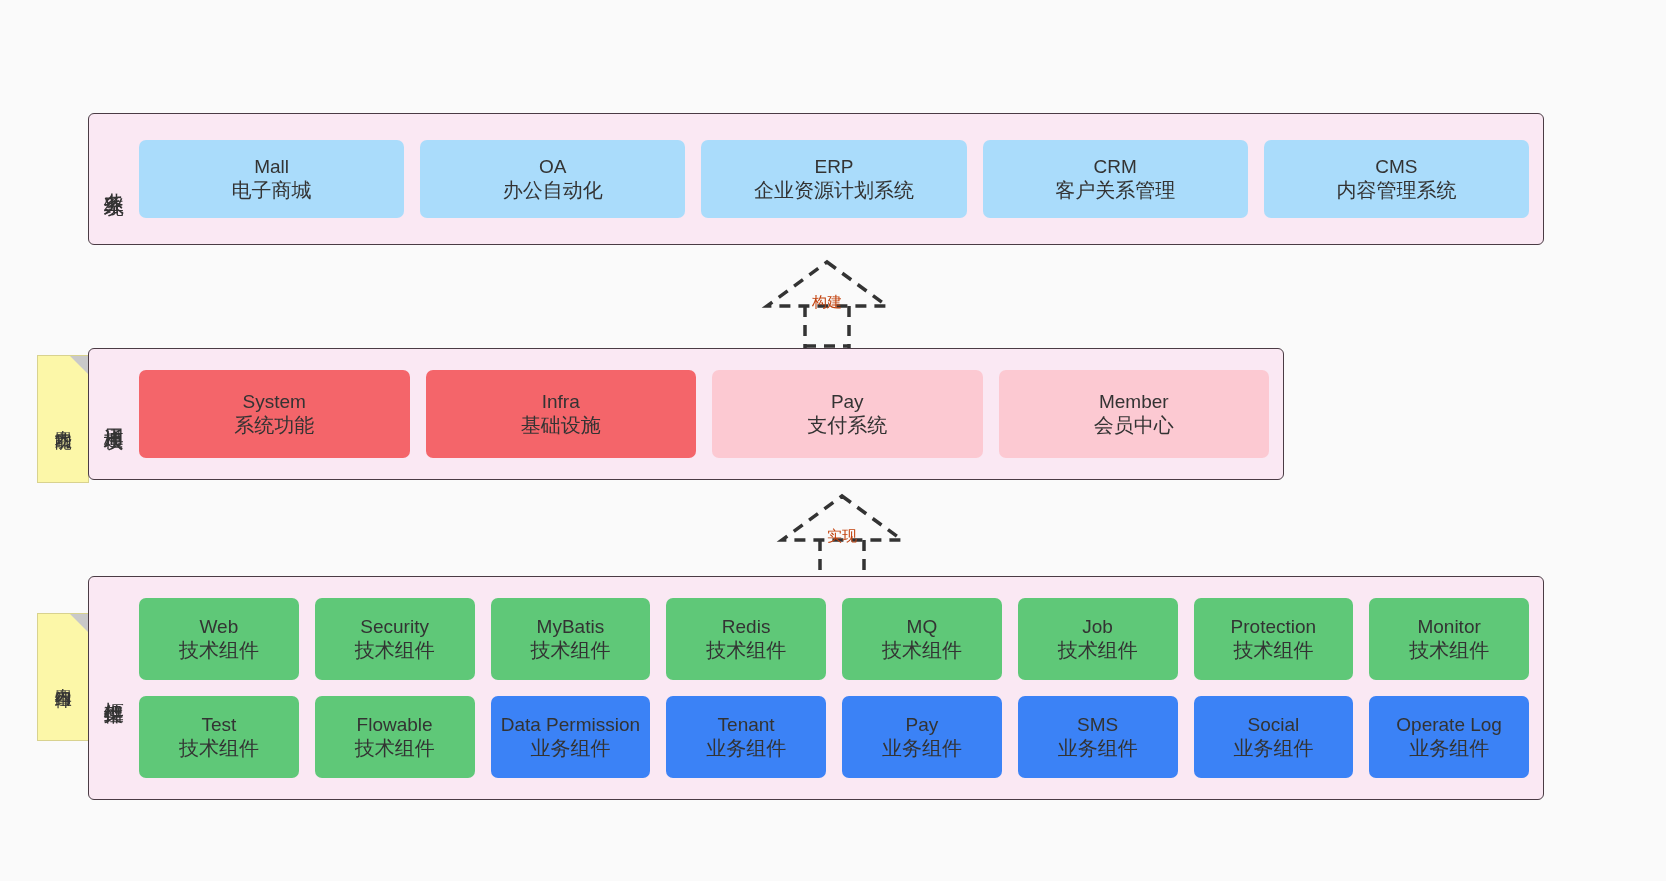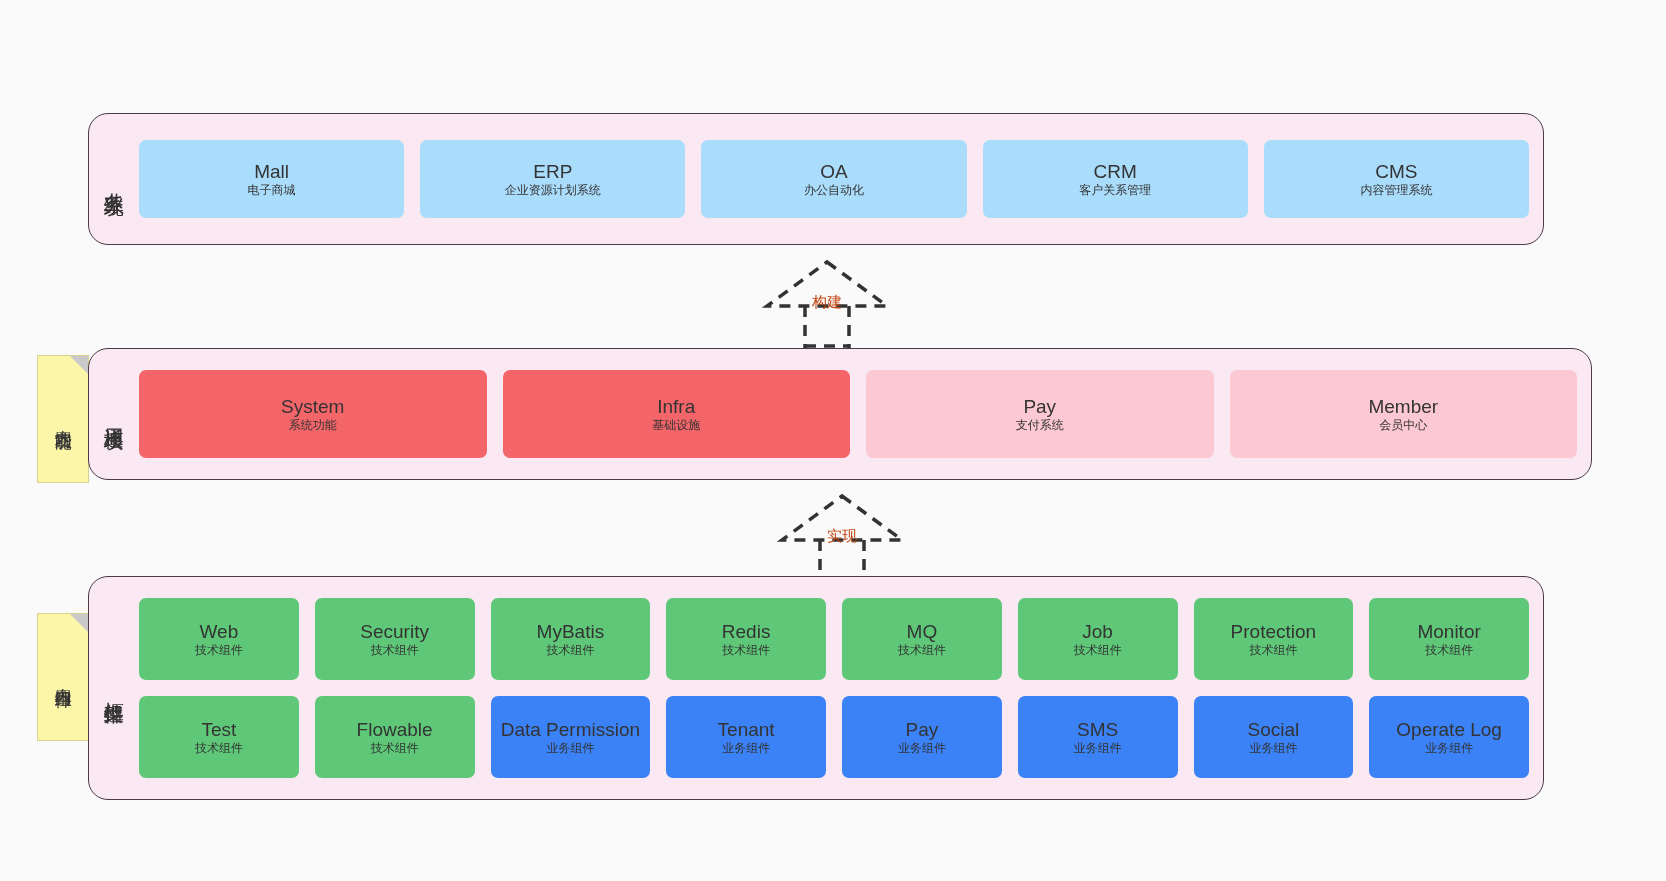--- a/index.html
+++ b/index.html
@@ -19,21 +19,21 @@
   #canvas {
     position: absolute;
     inset: 0;
   }
 
   
   .layer {
     position: absolute;
     background: #fae8f3;
     border: 1.6px solid #4a3b44;
-    border-radius: 20px;
+    border-radius: 6px;
     box-sizing: border-box;
     display: flex;
     align-items: stretch;
   }
 
   
   .layer-title {
     writing-mode: vertical-rl;
     text-orientation: upright;
     font-size: 20px;
@@ -70,21 +70,21 @@
     flex-direction: column;
     align-items: center;
     justify-content: center;
     text-align: center;
     line-height: 1.22;
     box-sizing: border-box;
     padding: 4px 6px;
     color: #333333;
   }
   .card .t1 { font-size: 19px; }
-  .card .t2 { font-size: 12px; }
+  .card .t2 { font-size: 20px; }
 
   .c-blue        { background: #aadcfb; }
   .c-red         { background: #f4656a; }
   .c-pink        { background: #fcc9d2; }
   .c-green       { background: #5fc878; }
   .c-lightgreen  { background: #3b82f6; }
 
   
   .layer-biz   .card { height: 78px; }
   .layer-mod   .card { height: 88px; }
@@ -137,26 +137,26 @@
 
   <div class="layer layer-biz" id="layer-business-systems" style="left:88px; top:113px; width:1456px; height:132px;">
     <div class="layer-title">业务系统</div>
     <div class="layer-body">
       <div class="row">
         <div class="card c-blue">
           <div class="t1">Mall</div>
           <div class="t2">电子商城</div>
         </div>
         <div class="card c-blue">
+          <div class="t1">OA</div>
+          <div class="t2">办公自动化</div>
+        </div>
+        <div class="card c-blue">
           <div class="t1">ERP</div>
           <div class="t2">企业资源计划系统</div>
-        </div>
-        <div class="card c-blue">
-          <div class="t1">OA</div>
-          <div class="t2">办公自动化</div>
         </div>
         <div class="card c-blue">
           <div class="t1">CRM</div>
           <div class="t2">客户关系管理</div>
         </div>
         <div class="card c-blue">
           <div class="t1">CMS</div>
           <div class="t2">内容管理系统</div>
         </div>
       </div>
@@ -173,21 +173,21 @@
       <line x1="55" y1="88" x2="99" y2="88" stroke="#333333" stroke-width="3.5" stroke-dasharray="11,8"></line>
     </svg>
     <span class="arrow-label" style="left:62px; top:35px;">构建</span>
   </div>
 
   <div class="note" style="left:37px; top:355px; width:52px; height:128px;">
     <span class="note-fold"></span>
     <span class="note-text">内置功能</span>
   </div>
 
-  <div class="layer layer-mod" id="layer-common-modules" style="left:88px; top:348px; width:1504px; height:132px;">
+  <div class="layer layer-mod" id="layer-common-modules" style="left:88px; top:348px; width:1196px; height:132px;">
     <div class="layer-title">通用模块</div>
     <div class="layer-body">
       <div class="row">
         <div class="card c-red">
           <div class="t1">System</div>
           <div class="t2">系统功能</div>
         </div>
         <div class="card c-red">
           <div class="t1">Infra</div>
           <div class="t2">基础设施</div>

